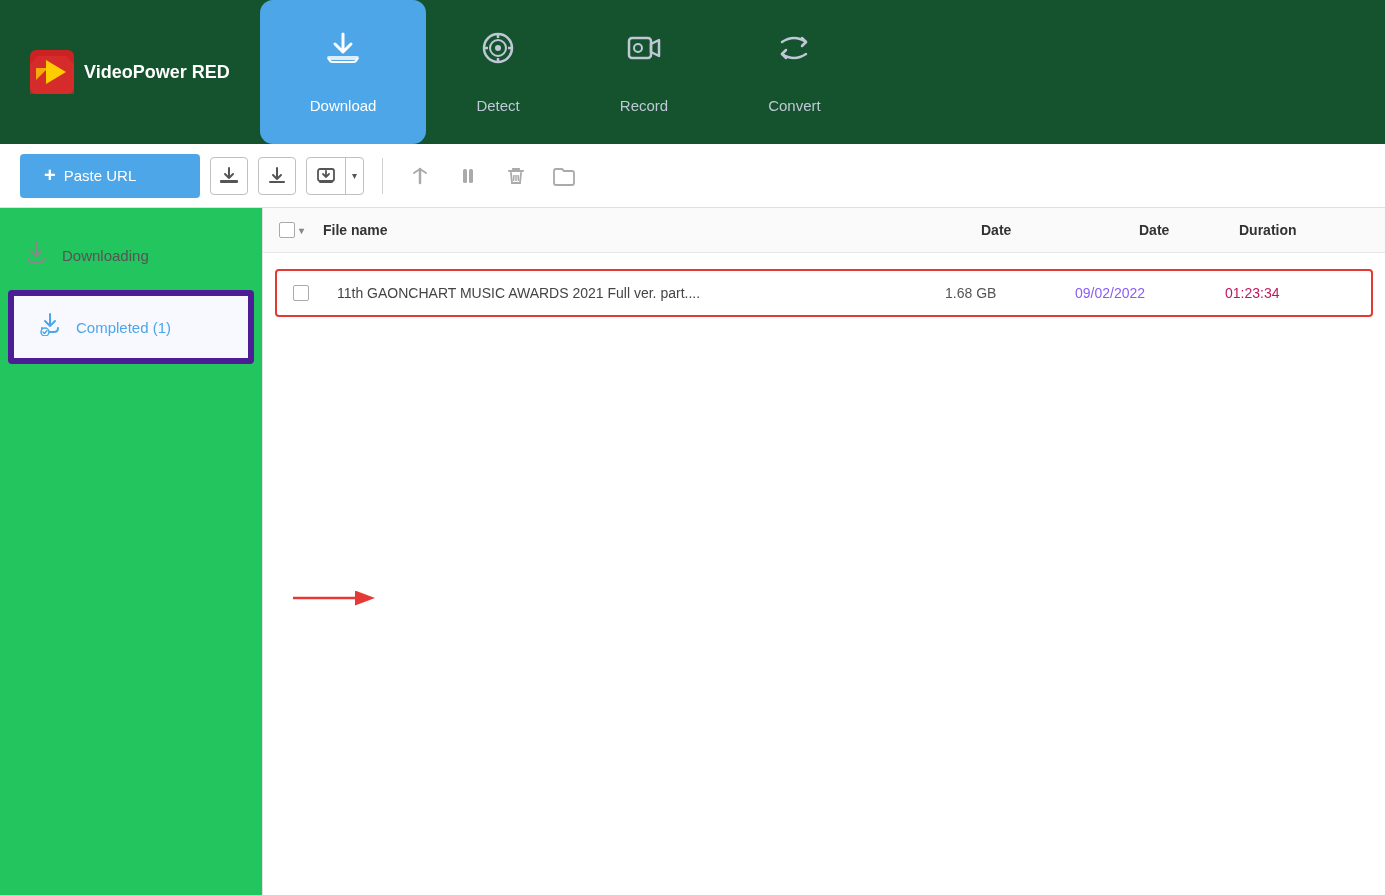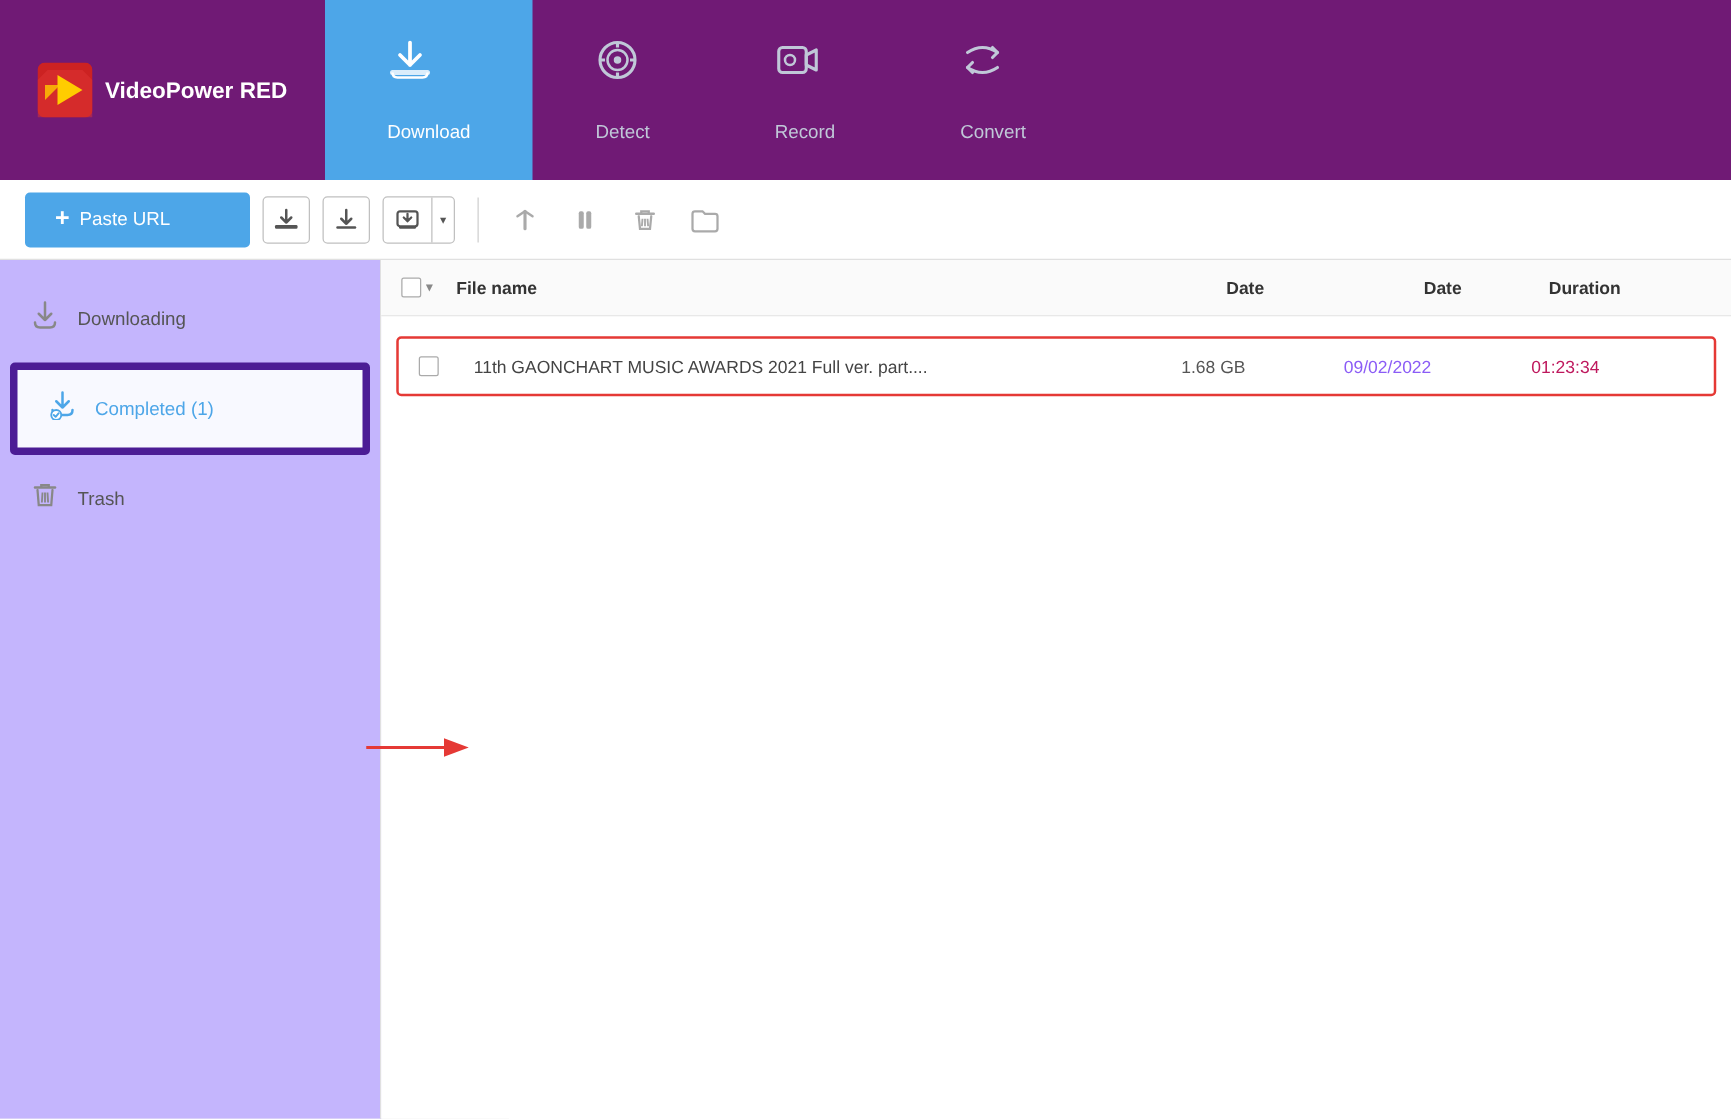--- a/index.html
+++ b/index.html
@@ -2,21 +2,21 @@
 <html><head>
   <meta charset="utf-8">
   <style>
     * { margin: 0; padding: 0; box-sizing: border-box; }
     body { font-family: 'Segoe UI', Arial, sans-serif; background: #f0f0f0; width: 1385px; height: 895px; overflow: hidden; }
 
     
     .top-nav {
       display: flex;
       align-items: stretch;
-      background: #701a75;
+      background: #14532d;
       height: 144px;
     }
     .app-logo {
       display: flex;
       align-items: center;
       gap: 10px;
       padding: 0 30px;
       min-width: 220px;
     }
     .app-title {
@@ -24,28 +24,29 @@
       font-size: 18px;
       font-weight: 600;
     }
     .nav-items {
       display: flex;
       flex: 1;
     }
     .nav-item {
       display: flex;
       flex-direction: column;
-      align-items: flex-start;
+      align-items: center;
       justify-content: center;
       gap: 26px;
       padding: 0 50px;
       cursor: pointer;
       color: #c0c8d8;
       font-size: 15px;
       transition: background 0.2s;
+      border-radius: 13px;
     }
     .nav-item.active {
       background: #4da6e8;
       color: #ffffff;
     }
     .nav-icon {
       font-size: 32px;
       line-height: 1;
     }
 
@@ -135,22 +136,22 @@
 
     
     .main-content {
       display: flex;
       height: calc(895px - 144px - 64px);
       background: #f5f5f5;
     }
 
     
     .sidebar {
-      width: 305px;
-      background: #c4b5fd;
+      width: 263px;
+      background: #22c55e;
       border-right: 1px solid #e0e0e0;
       padding: 16px 0;
     }
     .sidebar-item {
       display: flex;
       align-items: center;
       gap: 14px;
       padding: 16px 24px;
       cursor: pointer;
       color: #555;
@@ -372,33 +373,20 @@
         <svg width="24" height="24" viewBox="0 0 24 24" fill="none">
           <path d="M12 2 L12 14 M7 9 L12 14 L17 9" stroke="#4da6e8" stroke-width="2" stroke-linecap="round" stroke-linejoin="round"></path>
           <path d="M4 16 Q4 20 8 20 L16 20 Q20 20 20 16" stroke="#4da6e8" stroke-width="2" fill="none" stroke-linecap="round"></path>
           <circle cx="7" cy="20" r="4" fill="white" stroke="#4da6e8" stroke-width="1.5"></circle>
           <path d="M5 20 L6.5 21.5 L9 18.5" stroke="#4da6e8" stroke-width="1.5" stroke-linecap="round" stroke-linejoin="round"></path>
         </svg>
       </span>
       <span>Completed (1)</span>
     </div>
 
-    <div class="sidebar-item">
-      <span class="sidebar-icon">
-        <svg width="24" height="24" viewBox="0 0 24 24" fill="none">
-          <path d="M4 6 L20 6" stroke="#888" stroke-width="2" stroke-linecap="round"></path>
-          <path d="M9 6 L9 4 L15 4 L15 6" stroke="#888" stroke-width="1.8"></path>
-          <path d="M6 8 L7 20 L17 20 L18 8" stroke="#888" stroke-width="1.8" stroke-linecap="round"></path>
-          <line x1="12" y1="10" x2="12" y2="18" stroke="#888" stroke-width="1.5"></line>
-          <line x1="10" y1="10" x2="9.5" y2="18" stroke="#888" stroke-width="1.5"></line>
-          <line x1="14" y1="10" x2="14.5" y2="18" stroke="#888" stroke-width="1.5"></line>
-        </svg>
-      </span>
-      <span>Trash</span>
-    </div>
   </div>
 
   <div class="file-area">
 
     <div class="file-table-header">
       <div class="col-check">
         <div class="checkbox"></div>
         <span style="font-size:10px;color:#888;">▾</span>
       </div>
       <div class="col-filename">File name</div>

